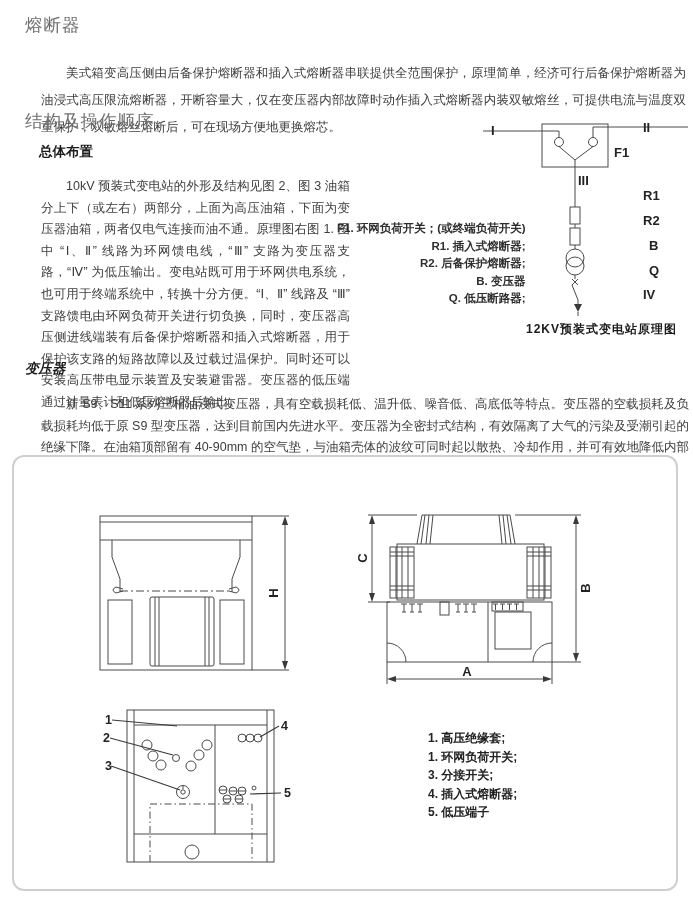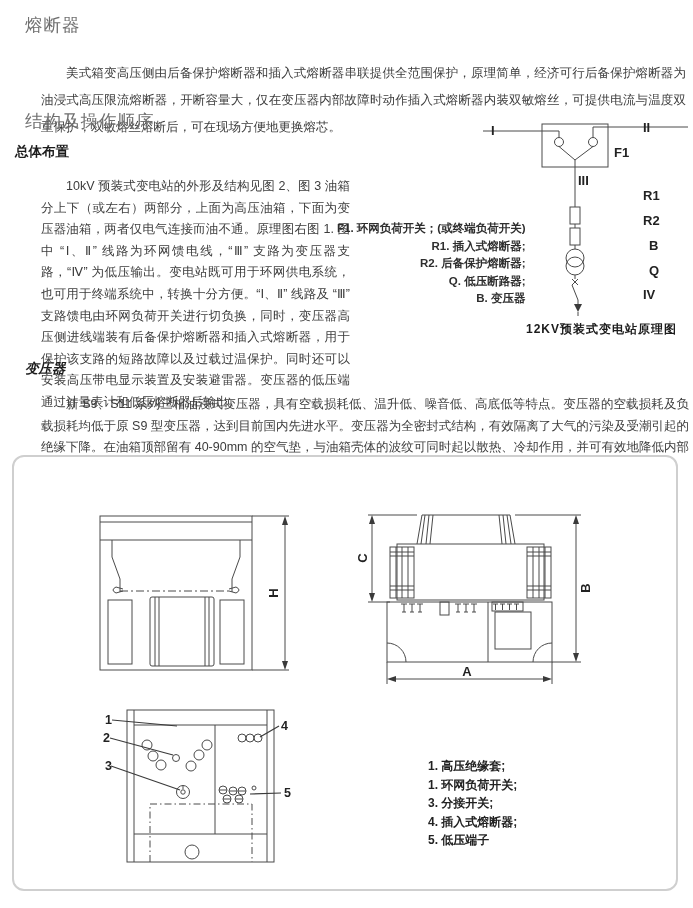--- a/index.html
+++ b/index.html
@@ -8,41 +8,41 @@
   .abs{position:absolute;}
   .h1{font-size:17.5px;font-weight:400;color:#6f6f6f;letter-spacing:1px;}
   .h2{font-size:13.5px;font-weight:700;color:#1c1c1c;}
   .body-text{font-size:12.5px;color:#3c3c3c;text-align:justify;text-indent:2em;margin:16px;}
   .p-fuse{line-height:27px;}
   .p-col{line-height:21.6px;}
   .p-trans{line-height:21.6px;}
   .schem-legend{font-size:11.5px;line-height:17.6px;font-weight:600;color:#2e2e2e;white-space:nowrap;}
   .schem-caption{font-size:12px;font-weight:700;color:#1c1c1c;letter-spacing:1px;white-space:nowrap;}
   .figure-box{width:662px;height:432px;border:2px solid #cfcfcf;border-radius:12px;background:#fff;}
-  .fig-legend{font-size:12px;line-height:18.6px;font-weight:600;color:#222;white-space:nowrap;margin-top:28px;}
+  .fig-legend{font-size:12px;line-height:18.6px;font-weight:600;color:#222;white-space:nowrap;}
   svg{overflow:visible;}
   svg .ln{stroke:#4a4a4a;stroke-width:1;fill:none;}
   svg .lnt{stroke:#3a3a3a;stroke-width:1.2;fill:none;}
   svg .fillw{fill:#fff;stroke:#4a4a4a;stroke-width:1;}
   svg .arr{fill:#3a3a3a;stroke:none;}
   svg text{font-family:"Liberation Sans","DejaVu Sans",sans-serif;fill:#222;}
   svg .lbl{font-size:13px;font-weight:700;}
   svg .dim{font-size:13px;font-weight:700;}
   svg .co{font-size:12.5px;font-weight:700;}
 </style>
 </head>
 <body>
 
 <div class="page">
 
   <div class="abs h1" style="left:25px;top:13px;">熔断器</div>
   <p class="abs body-text p-fuse" style="left:25px;top:44px;width:645px;">美式箱变高压侧由后备保护熔断器和插入式熔断器串联提供全范围保护，原理简单，经济可行后备保护熔断器为油浸式高压限流熔断器，开断容量大，仅在变压器内部故障时动作插入式熔断器内装双敏熔丝，可提供电流与温度双重保护，双敏熔丝熔断后，可在现场方便地更换熔芯。</p>
 
   <div class="abs h1" style="left:25px;top:109px;">结构及操作顺序</div>
-  <div class="abs h2" style="left:15px;top:143px;">总体布置</div>
+  <div class="abs h2" style="left:39px;top:143px;">总体布置</div>
   <p class="abs body-text p-col" style="left:25px;top:160px;width:309px;">10kV 预装式变电站的外形及结构见图 2、图 3 油箱分上下（或左右）两部分，上面为高压油箱，下面为变压器油箱，两者仅电气连接而油不通。原理图右图 1. 图中 “Ⅰ、Ⅱ” 线路为环网馈电线，“Ⅲ” 支路为变压器支路，“Ⅳ” 为低压输出。变电站既可用于环网供电系统，也可用于终端系统中，转换十分方便。“Ⅰ、Ⅱ” 线路及 “Ⅲ” 支路馈电由环网负荷开关进行切负换，同时，变压器高压侧进线端装有后备保护熔断器和插入式熔断器，用于保护该支路的短路故障以及过载过温保护。同时还可以安装高压带电显示装置及安装避雷器。变压器的低压端通过计量表计和低压熔断器后输出。</p>
 
   <svg class="abs" style="left:338px;top:113px;" width="355" height="210" viewBox="0 0 355 210">
 
     <polyline class="ln" points="145,18 221,18 221,24.5"></polyline>
     <polyline class="ln" points="350,14 255,14 255,24.5"></polyline>
     <text class="lbl" x="153" y="22">I</text>
     <text class="lbl" x="305" y="19">II</text>
 
     <rect class="ln" x="204" y="11" width="66" height="43"></rect>
@@ -73,22 +73,22 @@
     <text class="lbl" x="305" y="112">R2</text>
     <text class="lbl" x="311" y="137">B</text>
     <text class="lbl" x="311" y="162">Q</text>
     <text class="lbl" x="305" y="186">IV</text>
   </svg>
 
   <div class="abs schem-legend" style="left:337px;top:220px;text-align:right;">
     <div>F1. 环网负荷开关；(或终端负荷开关)</div>
     <div>R1. 插入式熔断器;</div>
     <div>R2. 后备保护熔断器;</div>
+    <div style="padding-left:4px;">B. 变压器</div>
     <div style="padding-left:4px;">Q. 低压断路器;</div>
-    <div style="padding-left:4px;">B. 变压器</div>
   </div>
   <div class="abs schem-caption" style="left:526px;top:321px;text-align:right;">12KV预装式变电站原理图</div>
 
   <div class="abs h2" style="left:25px;top:360px;font-style:italic;">变压器</div>
   <p class="abs body-text p-trans" style="left:25px;top:378px;width:648px;">新 S9、S11 系列三相油浸式变压器，具有空载损耗低、温升低、噪音低、高底低等特点。变压器的空载损耗及负载损耗均低于原 S9 型变压器，达到目前国内先进水平。变压器为全密封式结构，有效隔离了大气的污染及受潮引起的绝缘下降。在油箱顶部留有 40-90mm 的空气垫，与油箱壳体的波纹可同时起以散热、冷却作用，并可有效地降低内部压力。</p>
 
   <div class="abs figure-box" style="left:12px;top:455px;">
 
     <svg class="abs" style="left:76px;top:43px;" width="210" height="178" viewBox="0 0 210 178">
       <rect class="ln" x="10" y="16" width="152" height="154"></rect>

